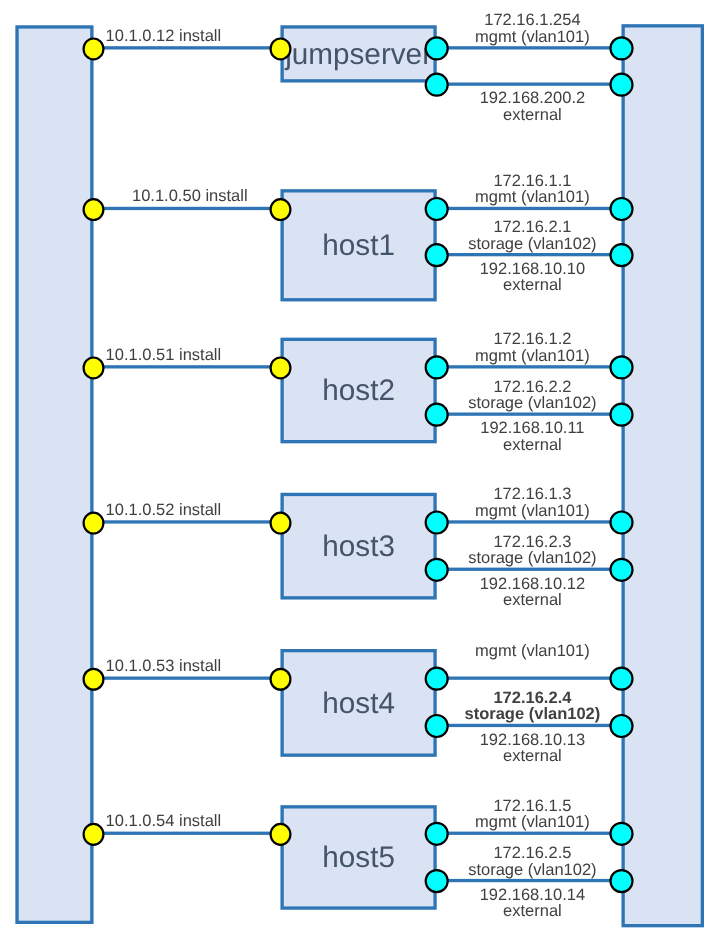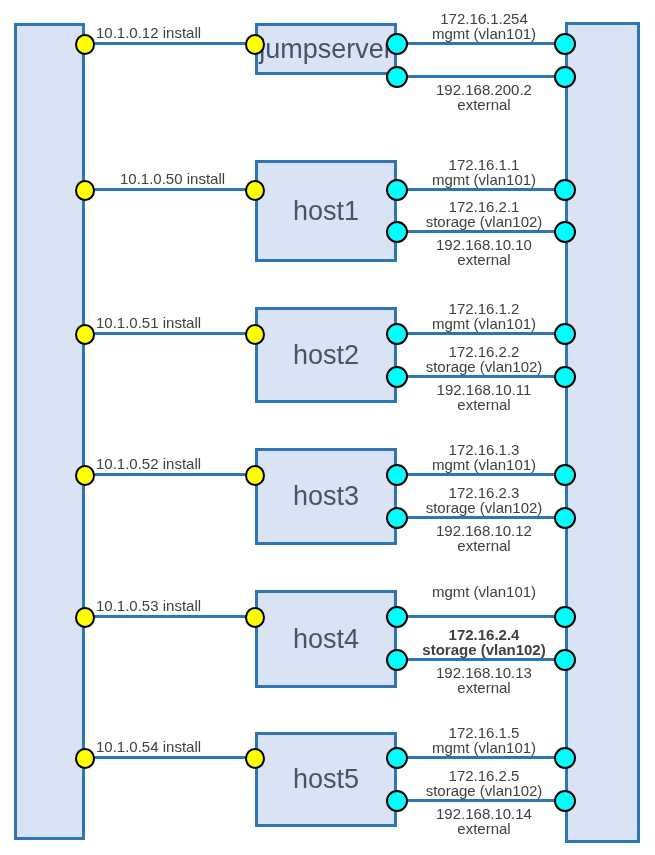--- a/index.html
+++ b/index.html
@@ -44,21 +44,21 @@
   </div>
   <div class="lbl c" style="top:82px;">
     <div>192.168.200.2</div>
     <div>external</div>
   </div>
 
   <div class="link" style="left:85px;top:188px;width:170px;"></div>
   <div class="link" style="left:397px;top:188px;width:168px;"></div>
   <div class="link" style="left:397px;top:230px;width:168px;"></div>
   <div class="lbl" style="left:108px;top:171px;margin-left:12px;">10.1.0.50 install</div>
-  <div class="hostbox" style="left:255px;top:160px;width:142px;height:102px;">
+  <div class="hostbox" style="left:255px;top:172px;width:142px;height:102px;">
     <span>host1</span>
   </div>
   <div class="port install" style="left:75px;top:180px;"></div>
   <div class="port install" style="left:245px;top:180px;"></div>
   <div class="port net" style="left:386px;top:179px;"></div>
   <div class="port net" style="left:386px;top:221px;"></div>
   <div class="port net" style="left:554px;top:179px;"></div>
   <div class="port net" style="left:554px;top:221px;"></div>
   <div class="lbl c" style="top:157px;">
     <div>172.16.1.1</div>

